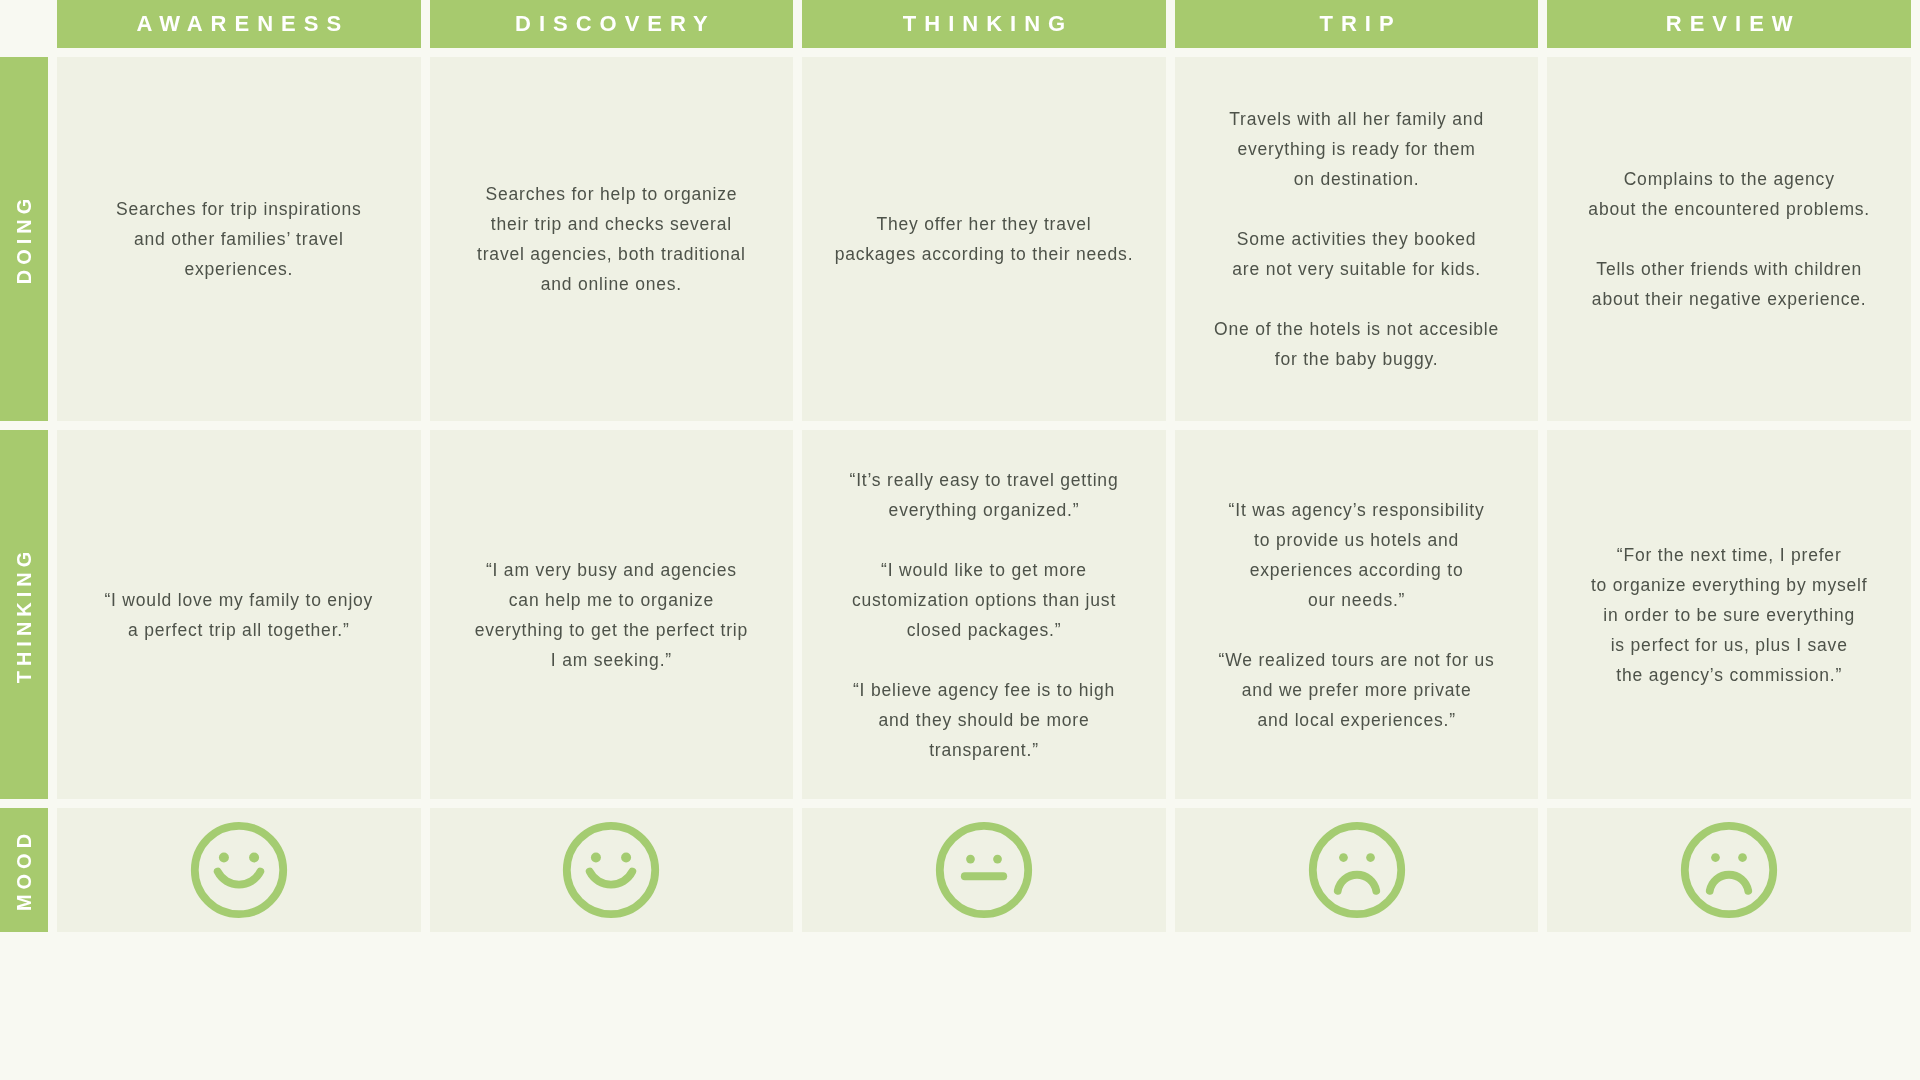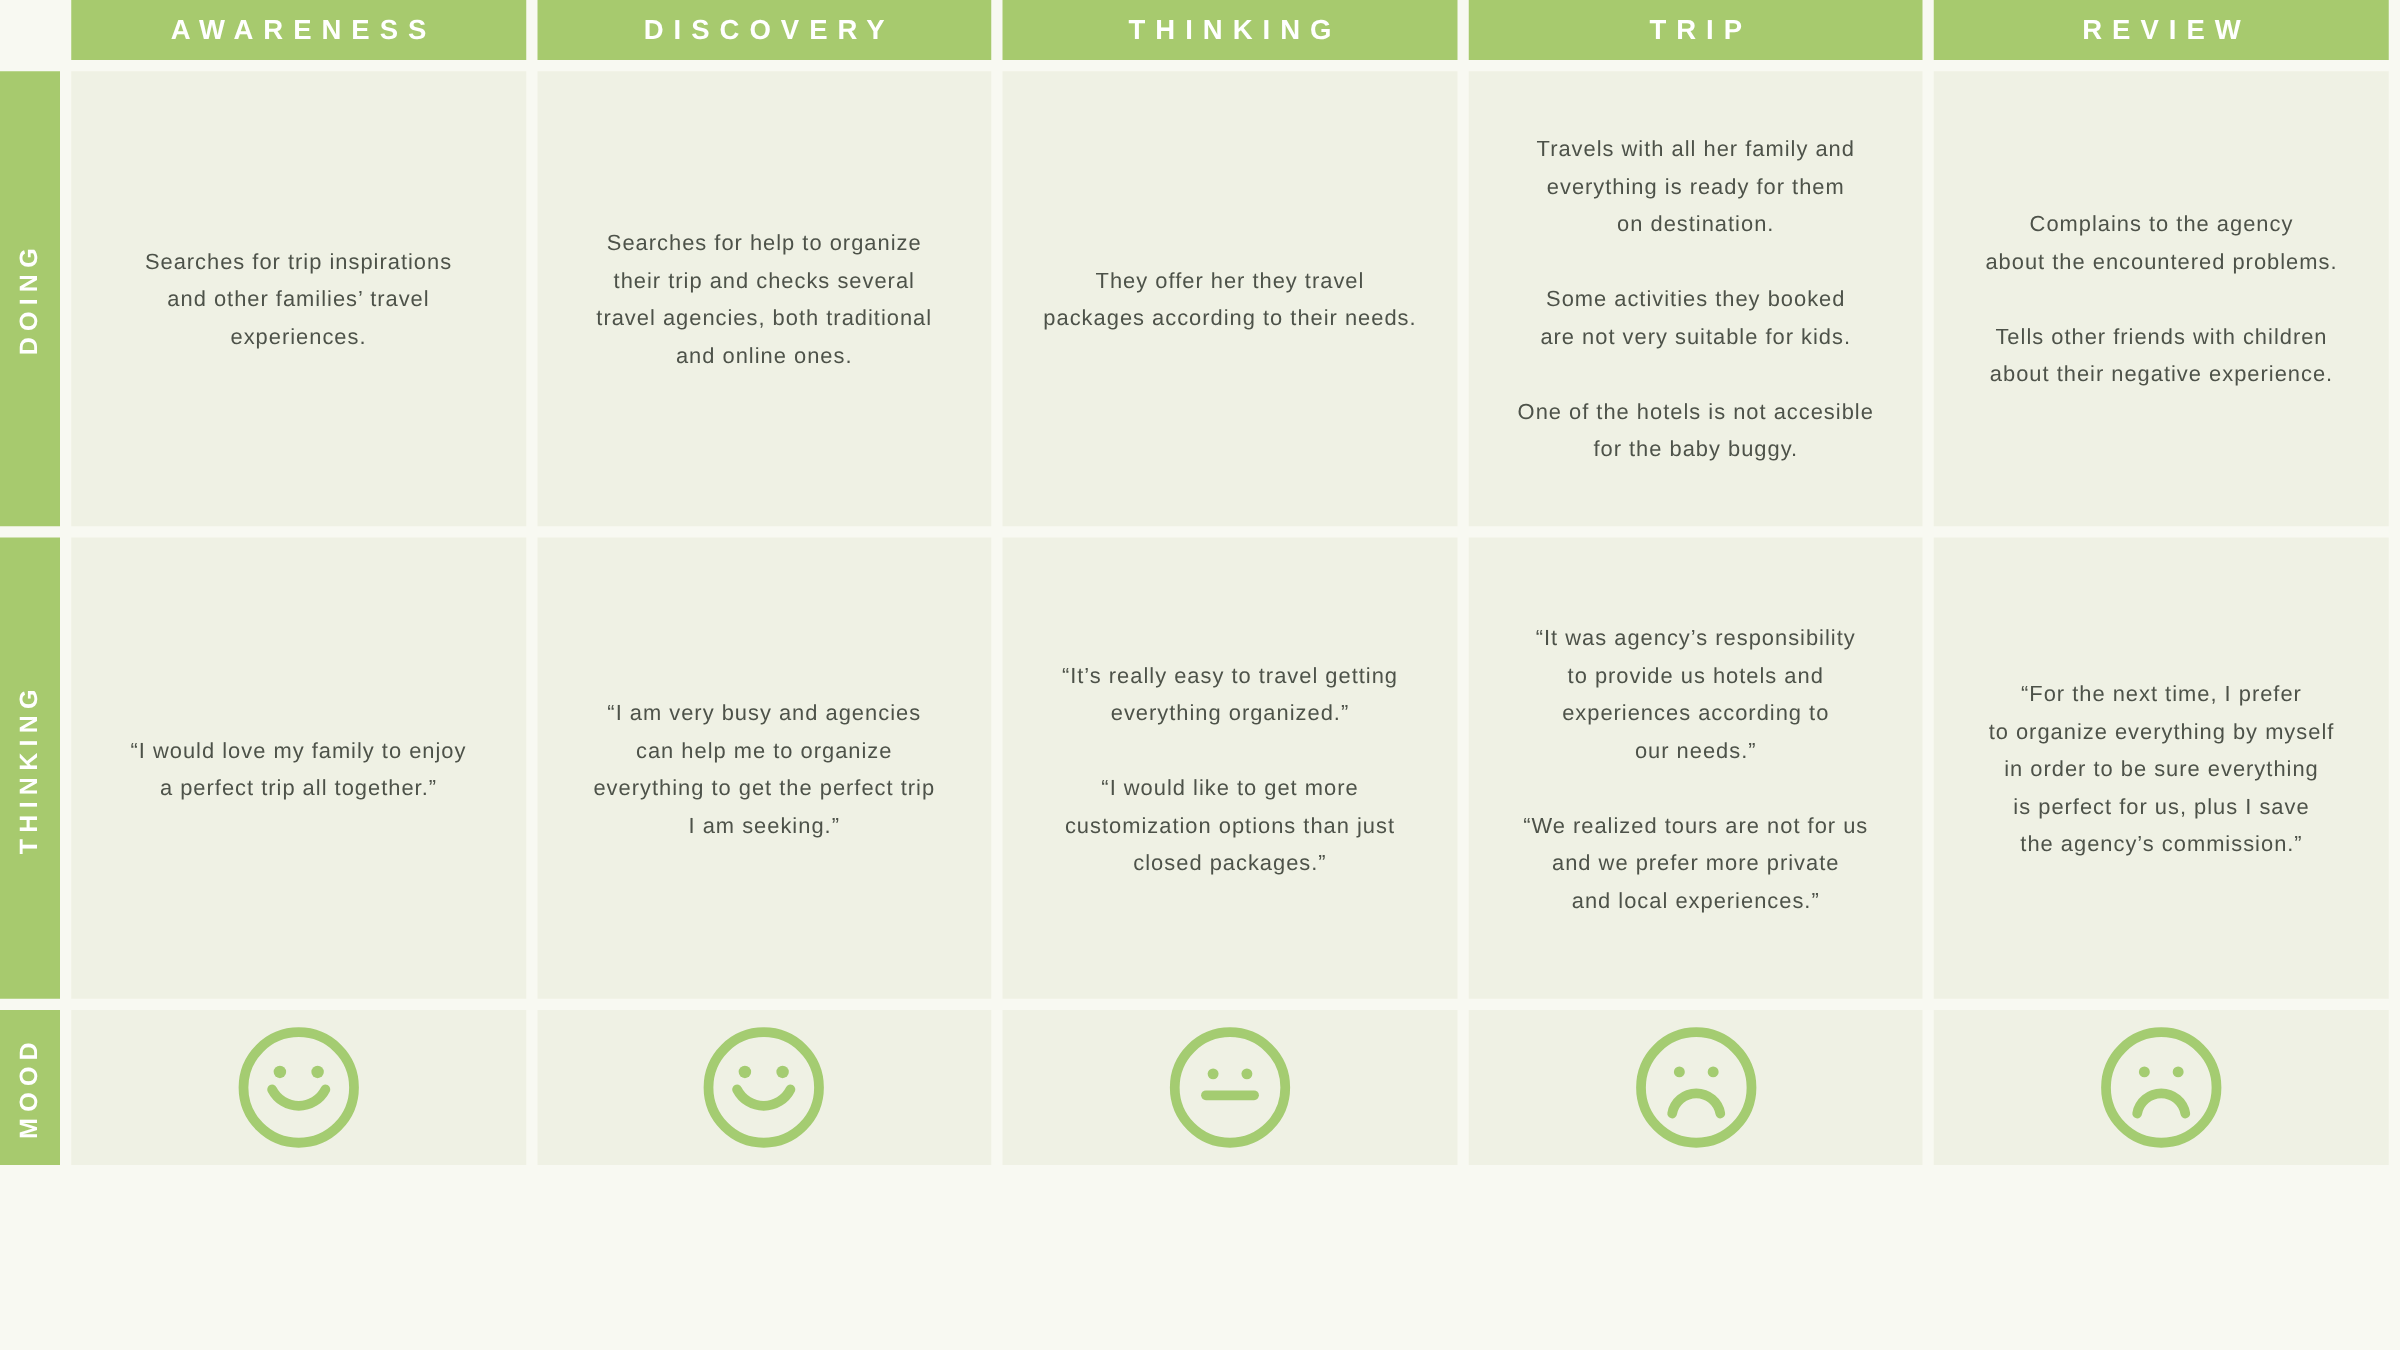--- a/index.html
+++ b/index.html
@@ -109,20 +109,23 @@
 can help me to organize
 everything to get the perfect trip
 I am seeking.”</p>
   </div>
   <div class="cell">
     <p class="t">“It’s really easy to travel getting
 everything organized.”</p>
     <p class="t">“I would like to get more
 customization options than just
 closed packages.”</p>
+    <p class="t">“I believe agency fee is to high
+and they should be more
+transparent.”</p>
   </div>
   <div class="cell">
     <p class="t">“It was agency’s responsibility
 to provide us hotels and
 experiences according to
 our needs.”</p>
     <p class="t">“We realized tours are not for us
 and we prefer more private
 and local experiences.”</p>
   </div>

